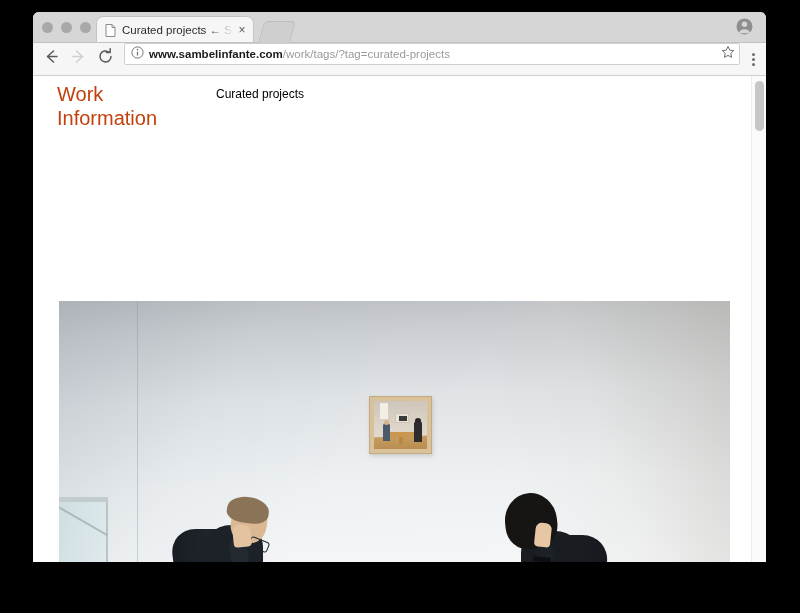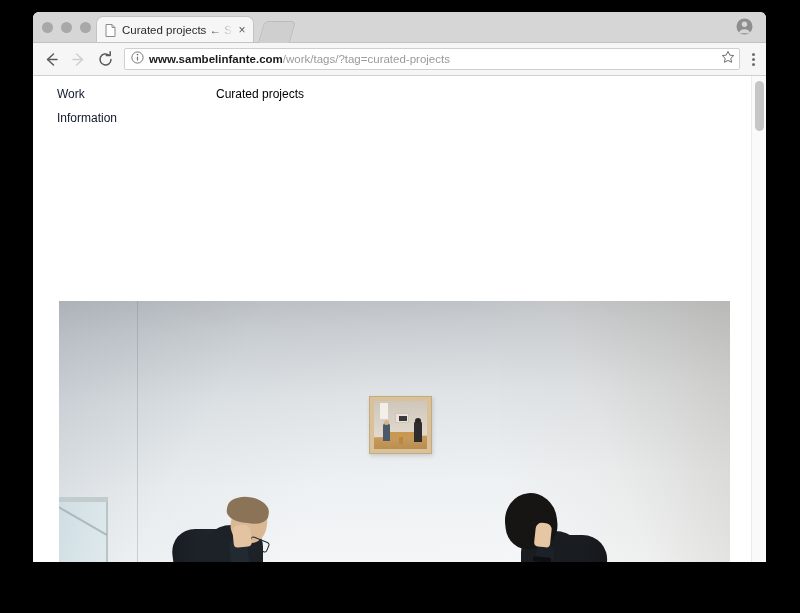--- a/index.html
+++ b/index.html
@@ -117,21 +117,20 @@
     height: 17px;
   }
 
   
   #toolbar {
     position: relative;
     height: 32px;
     background: #f6f6f6;
     border-bottom: 1px solid #d0d0d0;
     display: flex;
-    align-items: center;
   }
 
   .nav-btn {
     width: 27px;
     height: 27px;
     display: flex;
     align-items: center;
     justify-content: center;
     flex: 0 0 auto;
   }
@@ -195,23 +194,23 @@
   }
 
   #site-nav {
     position: absolute;
     left: 24px;
     top: 6px;
     display: flex;
     flex-direction: column;
   }
   .nav-link {
-    font-size: 12px;
+    font-size: 20px;
     line-height: 24px;
-    color: #0f172a;
+    color: #c2410c;
     text-decoration: none;
     white-space: nowrap;
   }
 
   #page-title {
     position: absolute;
     left: 183px;
     top: 6px;
     font-size: 12px;
     line-height: 24px;

